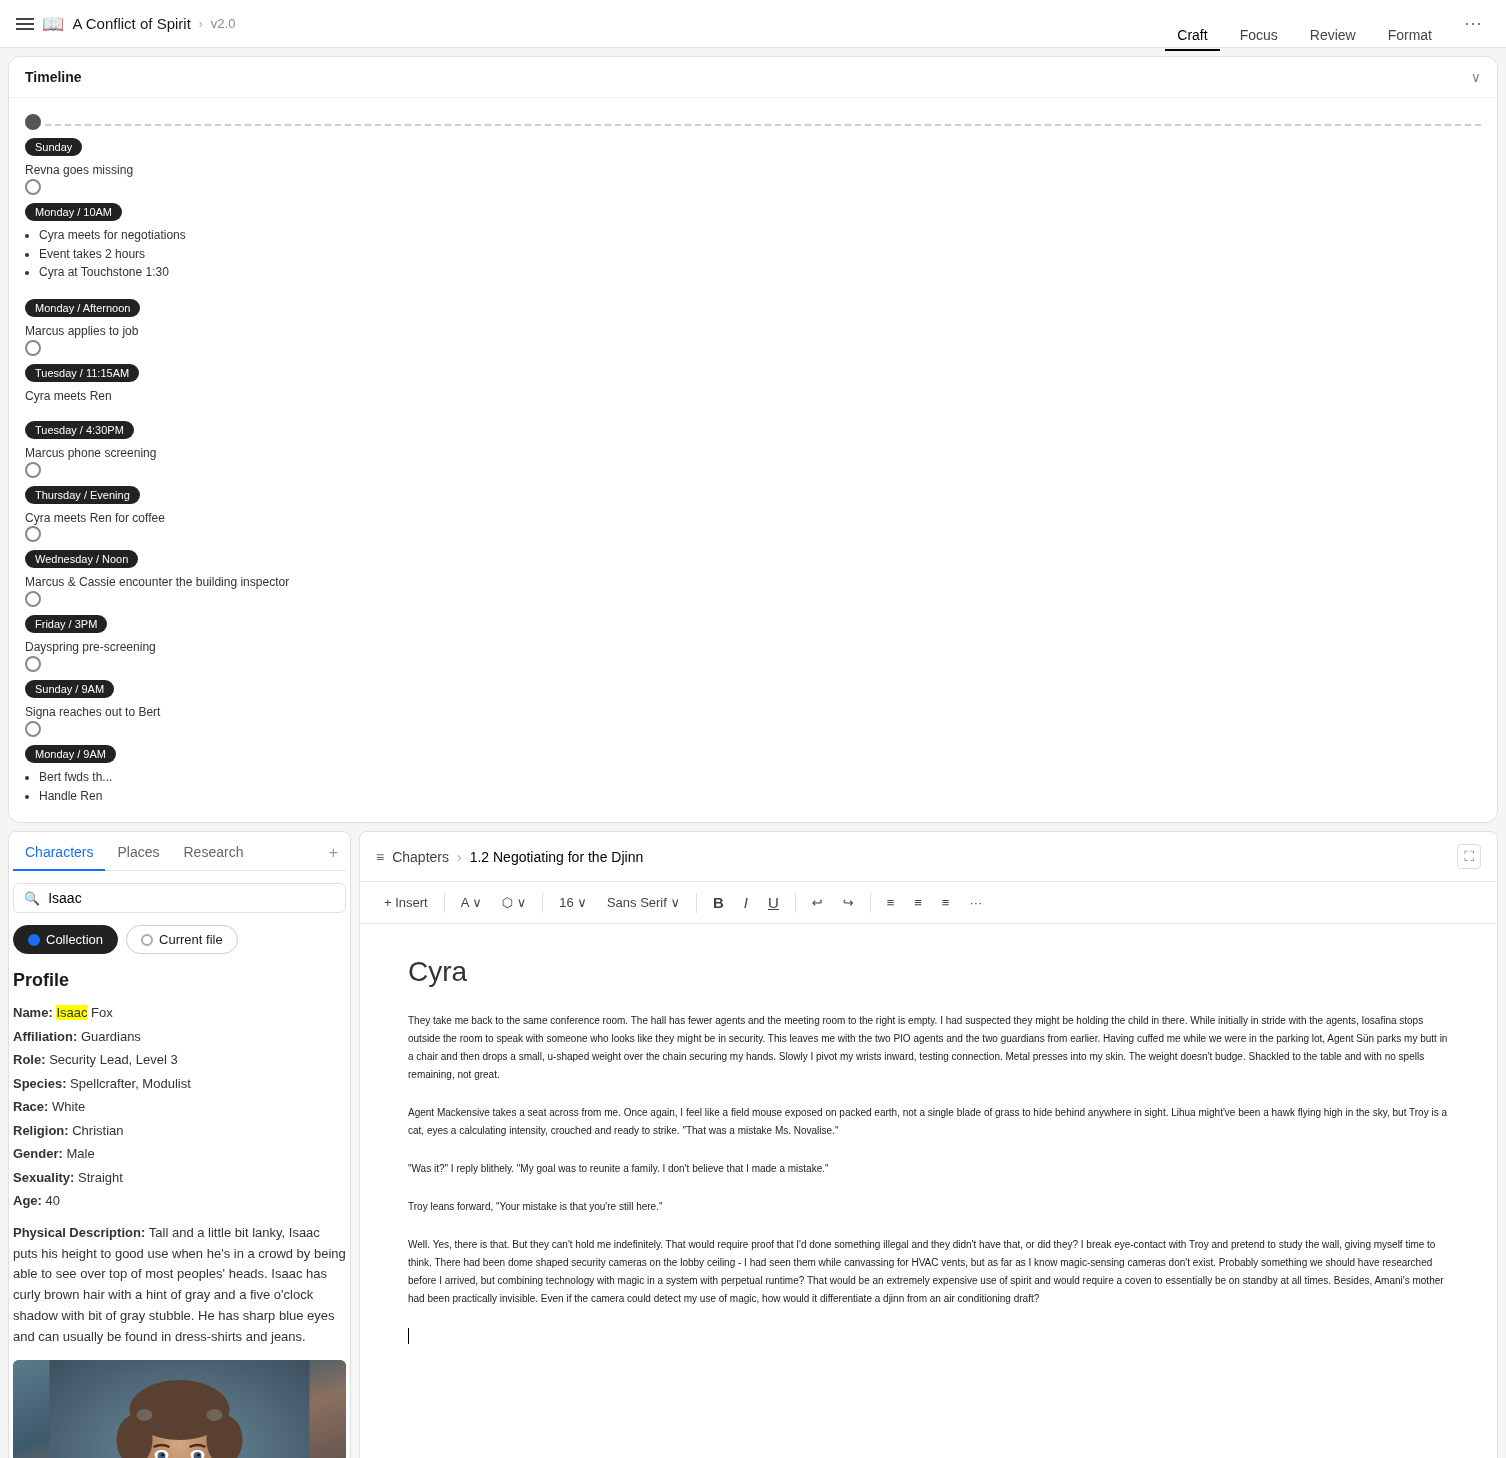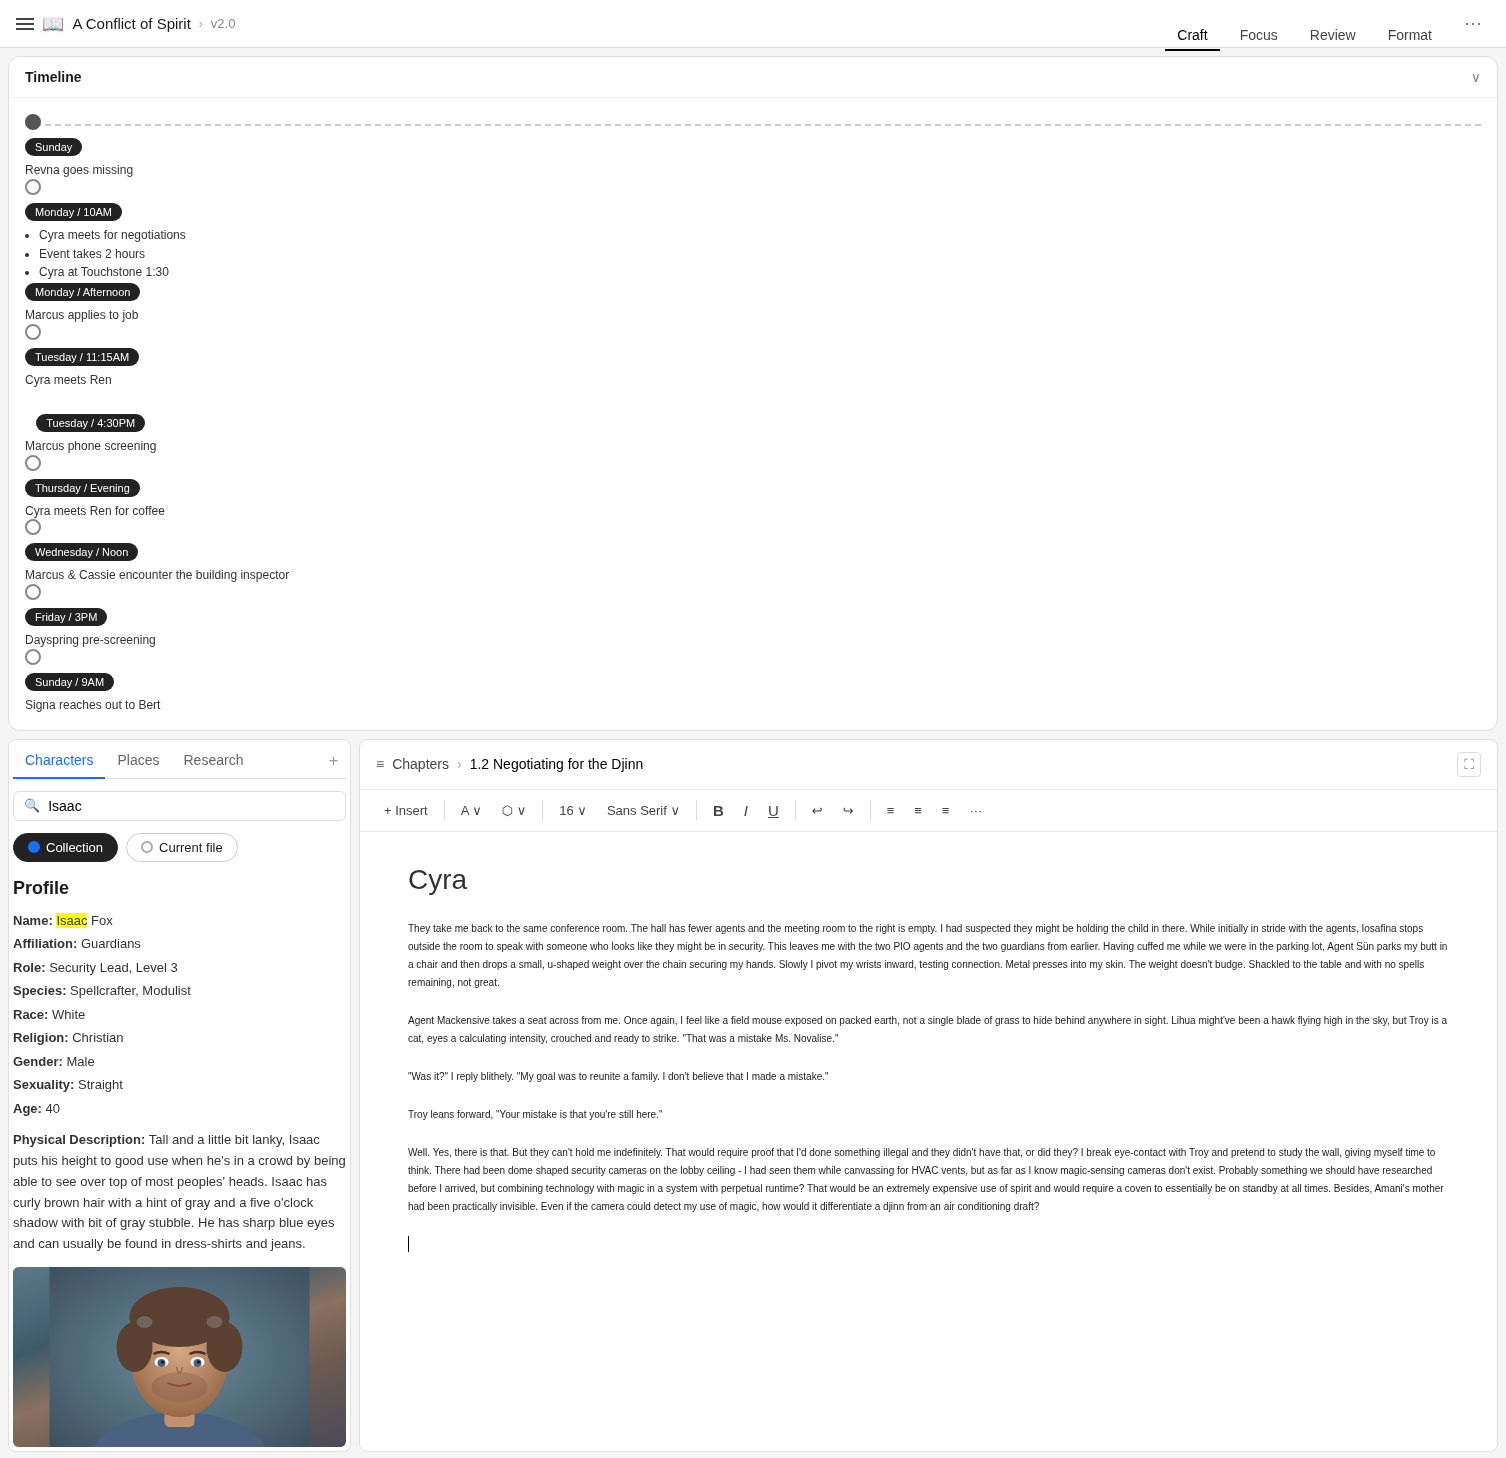--- a/index.html
+++ b/index.html
@@ -200,32 +200,32 @@
           <div class="timeline-dot"></div>
           <span class="timeline-badge">Monday / 10AM</span>
           <div class="timeline-event-text">
             <ul>
               <li>Cyra meets for negotiations</li>
               <li>Event takes 2 hours</li>
               <li>Cyra at Touchstone 1:30</li>
             </ul>
           </div>
 
-          <div style="">
+          <div style="margin-top:16px;">
             <span class="timeline-badge">Monday / Afternoon</span>
             <div class="timeline-event-text">Marcus applies to job</div>
           </div>
         </div>
 
         <div class="timeline-node">
           <div class="timeline-dot"></div>
           <span class="timeline-badge">Tuesday / 11:15AM</span>
           <div class="timeline-event-text">Cyra meets Ren</div>
 
-          <div style="margin-top:25px;text-align:center;">
+          <div style="margin-top:16px;">
             <span class="timeline-badge">Tuesday / 4:30PM</span>
             <div class="timeline-event-text">Marcus phone screening</div>
           </div>
         </div>
 
         <div class="timeline-node">
           <div class="timeline-dot"></div>
           <span class="timeline-badge">Thursday / Evening</span>
           <div class="timeline-event-text">Cyra meets Ren for coffee</div>
         </div>
@@ -241,20 +241,30 @@
           <span class="timeline-badge">Friday / 3PM</span>
           <div class="timeline-event-text">Dayspring pre-screening</div>
         </div>
 
         <div class="timeline-node">
           <div class="timeline-dot"></div>
           <span class="timeline-badge">Sunday / 9AM</span>
           <div class="timeline-event-text">Signa reaches out to Bert</div>
         </div>
 
+        <div class="timeline-node">
+          <div class="timeline-dot"></div>
+          <span class="timeline-badge">Monday / 9AM</span>
+          <div class="timeline-event-text">
+            <ul>
+              <li>Bert fwds th...</li>
+              <li>Handle Ren</li>
+            </ul>
+          </div>
+        </div>
 
       </div>
     </div>
   </div>
 </div>
 
 <div class="main-content">
 
   <div class="left-panel">
 

